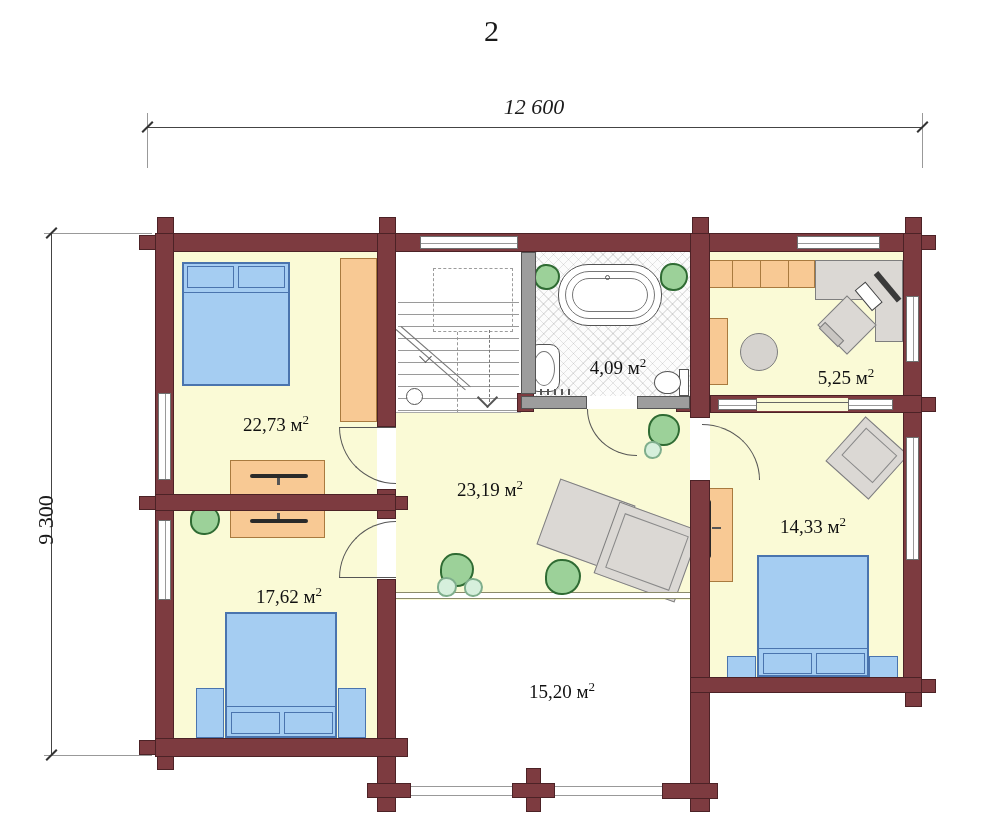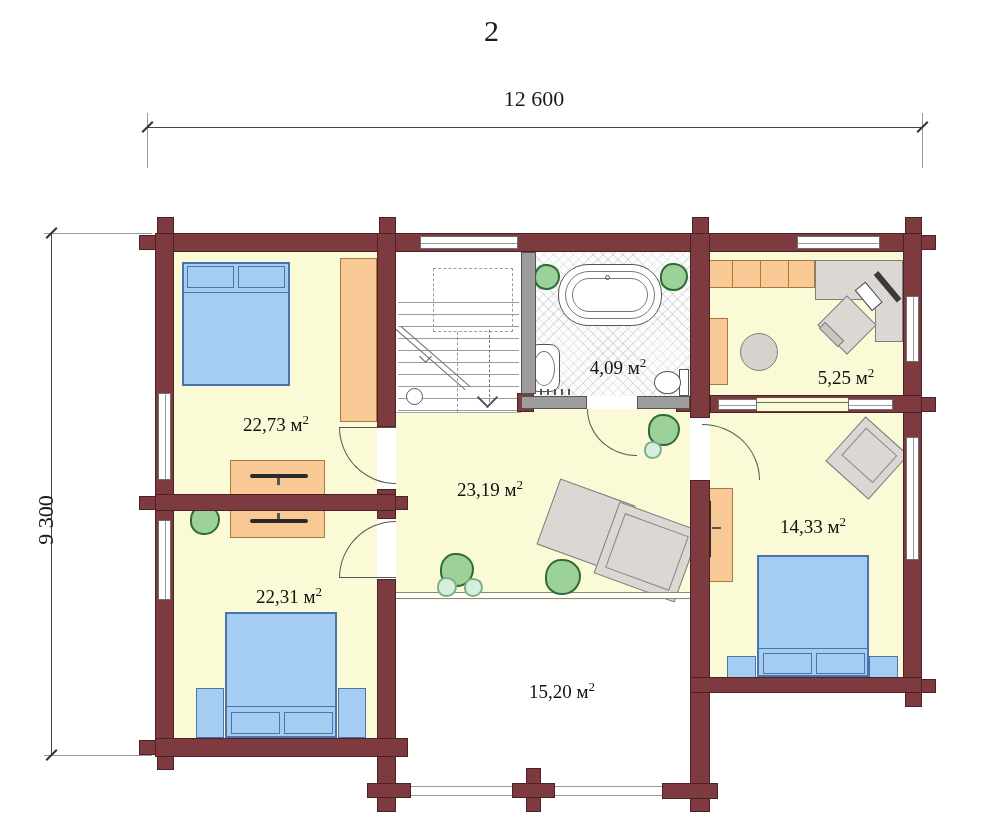--- a/index.html
+++ b/index.html
@@ -60,21 +60,21 @@
 <div id="stage">
 
 
   <div class="title" style="left:484px;top:14px;">2</div>
 
   <div class="eline" style="left:147px;top:113px;width:1px;height:55px;"></div>
   <div class="eline" style="left:922px;top:113px;width:1px;height:55px;"></div>
   <div class="dline" style="left:147px;top:127px;width:775px;height:1px;"></div>
   <div class="tick" style="left:140px;top:126px;"></div>
   <div class="tick" style="left:915px;top:126px;"></div>
-  <div class="dimtext" style="left:534px;top:112px;transform:translate(-50%,-100%);">12 600</div>
+  <div class="dimtext" style="left:534px;top:120px;transform:translate(-50%,-100%);font-style:italic;">12 600</div>
 
   <div class="eline" style="left:44px;top:233px;width:108px;height:1px;"></div>
   <div class="eline" style="left:44px;top:755px;width:108px;height:1px;"></div>
   <div class="dline" style="left:51px;top:233px;width:1px;height:522px;"></div>
   <div class="tick" style="left:44px;top:232px;"></div>
   <div class="tick" style="left:44px;top:754px;"></div>
   <div class="dimtext" style="left:46px;top:520px;transform:translate(-50%,-50%) rotate(-90deg);">9 300</div>
 
   <div class="floor" style="left:174px;top:252px;width:203px;height:242px;"></div>
   <div class="floor" style="left:174px;top:511px;width:203px;height:227px;"></div>
@@ -240,21 +240,21 @@
   <div class="leaf" style="left:339px;top:427px;width:57px;height:1px;"></div>
   <div class="arc" style="left:339px;top:521px;width:57px;height:57px;border-left-width:1px;border-top-width:1px;border-top-left-radius:100%;"></div>
   <div class="leaf" style="left:339px;top:577px;width:57px;height:1px;"></div>
   <div class="arc" style="left:587px;top:409px;width:50px;height:47px;border-left-width:1px;border-bottom-width:1px;border-bottom-left-radius:100%;"></div>
   <div class="arc" style="left:702px;top:424px;width:58px;height:56px;border-top-width:1px;border-right-width:1px;border-top-right-radius:100%;"></div>
 
   <div class="rlabel" style="left:276px;top:424px;">
     <span>22,73</span>&nbsp;<span>м</span><sup>2</sup>
   </div>
   <div class="rlabel" style="left:289px;top:596px;">
-    <span>22,31</span>&nbsp;<span>м</span><sup>2</sup>
+    <span>17,62</span>&nbsp;<span>м</span><sup>2</sup>
   </div>
   <div class="rlabel" style="left:490px;top:489px;">
     <span>23,19</span>&nbsp;<span>м</span><sup>2</sup>
   </div>
   <div class="rlabel" style="left:618px;top:367px;">
     <span>4,09</span>&nbsp;<span>м</span><sup>2</sup>
   </div>
   <div class="rlabel" style="left:846px;top:377px;">
     <span>5,25</span>&nbsp;<span>м</span><sup>2</sup>
   </div>

